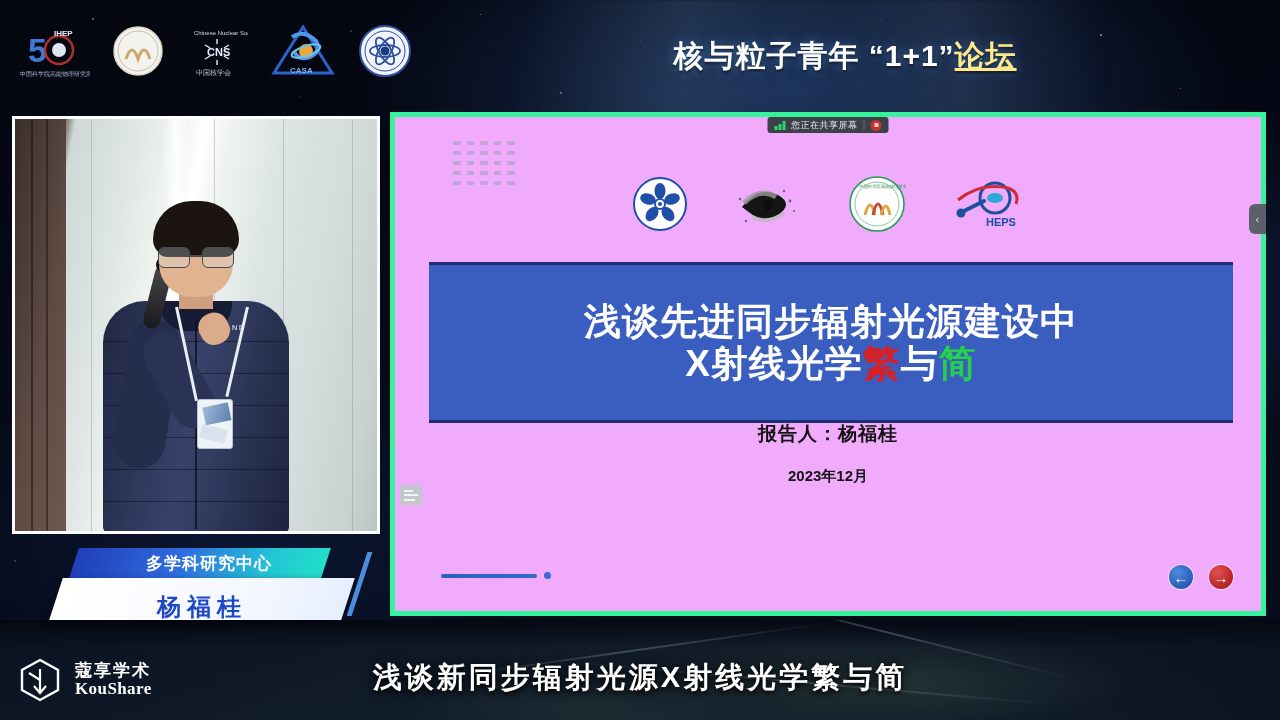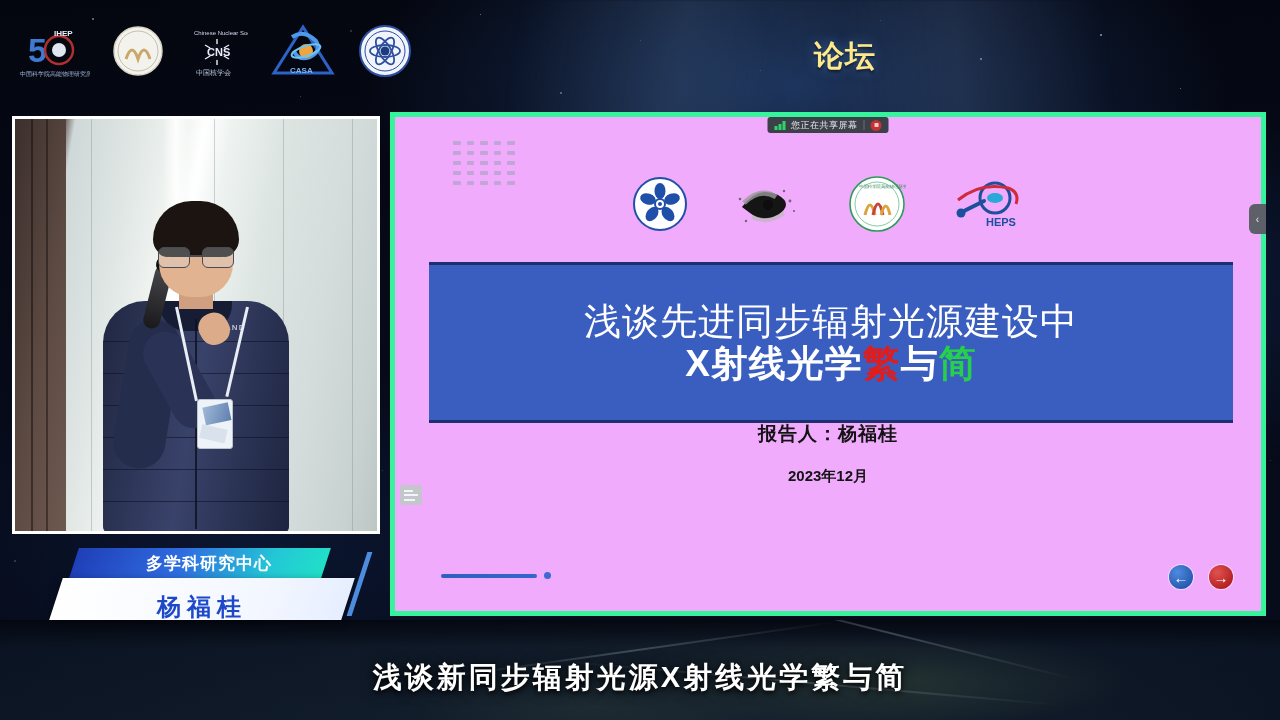--- a/index.html
+++ b/index.html
@@ -40,21 +40,21 @@
   .logo-row{position:absolute;left:14px;top:22px;display:flex;align-items:center;gap:22px;}
   .hlogo{position:relative;}
   .hlogo svg{display:block;}
 
   
   .event-title{position:absolute;left:430px;top:32px;width:830px;height:48px;
       display:flex;align-items:center;justify-content:center;
       color:#ffffff;font-size:30px;font-weight:bold;letter-spacing:1px;
       white-space:nowrap;
       text-shadow:0 0 12px rgba(90,150,230,.55),0 2px 3px rgba(0,0,0,.8);}
-  .event-title .hl{color:#ffe98a;}
+  .event-title .hl{color:#ffe98a;text-decoration:underline;}
 
   
   .cam{position:absolute;left:12px;top:116px;width:368px;height:418px;
        background:#fff;padding:3px;box-sizing:border-box;}
   .cam-inner{position:relative;width:100%;height:100%;overflow:hidden;background:#cfd6d6;}
   .wall{position:absolute;inset:0;
       background:linear-gradient(100deg,#4a3b38 0%,#4a3b38 5%,#6d5a52 7%,#5b4a44 11%,
                  #cfd8d8 14%,#dfe6e4 28%,#f2f6f3 40%,#ffffff 44%,#eef3f1 50%,
                  #dde5e3 62%,#d4dddb 78%,#c8d2d0 92%,#bcc7c5 100%);}
   .wall-line{position:absolute;top:0;bottom:0;width:1px;background:rgba(120,135,135,.35);}
@@ -126,21 +126,21 @@
   .sb-txt{color:#e6e9ee;font-size:9px;letter-spacing:.5px;}
   .sb-div{width:1px;height:10px;background:#6a6f78;}
   .sb-stop{width:11px;height:11px;border-radius:50%;background:#c43232;position:relative;}
   .sb-stop:after{content:"";position:absolute;left:3.5px;top:3.5px;width:4px;height:4px;background:#efc9c9;}
 
   .slide-logos{position:absolute;left:50%;top:58px;transform:translateX(-50%);display:flex;align-items:center;gap:44px;}
 
   .slide-title{position:absolute;left:34px;top:145px;right:28px;height:155px;
       background:#3a5ec0;border-top:3px solid #1e2f70;border-bottom:3px solid #1e2f70;
       display:flex;flex-direction:column;align-items:center;justify-content:center;}
-  .st-l1{color:#fff;font-size:37px;font-weight:normal;letter-spacing:1px;line-height:1.12;white-space:nowrap;}
+  .st-l1{color:#fff;font-size:37px;font-weight:bold;letter-spacing:1px;line-height:1.12;white-space:nowrap;}
   .st-l2{font-size:37px;font-weight:bold;letter-spacing:1px;line-height:1.12;white-space:nowrap;color:#fff;}
   .st-red{color:#e01d1d;} .st-green{color:#25d04a;}
 
   .slide-meta{position:absolute;left:0;right:0;top:304px;text-align:center;color:#131313;}
   .sm-1{font-size:19px;font-weight:bold;letter-spacing:1px;margin-bottom:20px;}
   .sm-2{font-size:15.5px;font-weight:bold;letter-spacing:.5px;margin-bottom:20px;}
   .sm-3{font-size:15px;font-weight:bold;}
 
   .slide-listbtn{position:absolute;left:5px;top:368px;width:22px;height:20px;background:#c3c6cb;
       border-radius:2px;display:flex;flex-direction:column;justify-content:center;gap:2.5px;padding:0 4px;box-sizing:border-box;}
@@ -259,20 +259,21 @@
         <circle cx="27" cy="27" r="20" fill="none" stroke="#2c4f9e" stroke-width="1"></circle>
         <ellipse cx="27" cy="27" rx="15" ry="6" fill="none" stroke="#2c4f9e" stroke-width="1.8"></ellipse>
         <ellipse cx="27" cy="27" rx="15" ry="6" fill="none" stroke="#2c4f9e" stroke-width="1.8" transform="rotate(60 27 27)"></ellipse>
         <ellipse cx="27" cy="27" rx="15" ry="6" fill="none" stroke="#2c4f9e" stroke-width="1.8" transform="rotate(-60 27 27)"></ellipse>
         <circle cx="27" cy="27" r="4.5" fill="#1d3c80"></circle>
       </svg>
     </div>
   </div>
 
   <div class="event-title">
+    <span>核与粒子青年 “1+1” </span>
       <span class="hl">论坛</span>
   </div>
 
   <div class="cam">
     <div class="cam-inner">
       <div class="wall"></div>
       <div class="wall-glow"></div>
       <div class="wall-line" style="left:21%"></div>
       <div class="wall-line" style="left:55%"></div>
       <div class="wall-line" style="left:74%"></div>
@@ -442,14 +443,26 @@
       <div class="sb-txt">您正在共享屏幕</div>
       <div class="sb-div"></div>
       <div class="sb-stop"></div>
     </div>
 
     <div class="collapse-tab">‹</div>
   </div>
 
   <div class="caption">浅谈新同步辐射光源X射线光学繁与简</div>
 
+  <div class="wm">
+    <svg width="48" height="48" viewBox="0 0 48 48">
+      <path d="M24 4 L42 14 L42 34 L24 44 L6 34 L6 14 Z" fill="none" stroke="#ffffff" stroke-width="2.4"></path>
+      <path d="M24 13 L24 37" stroke="#ffffff" stroke-width="2.2"></path>
+      <path d="M18 30 L24 37 L30 30" fill="none" stroke="#ffffff" stroke-width="2.2"></path>
+      <path d="M24 24 L13 17" stroke="#ffffff" stroke-width="2.2"></path>
+    </svg>
+    <div class="wm-txt">
+      <span class="wm-cn">蔻享学术</span>
+      <span class="wm-en">KouShare</span>
+    </div>
+  </div>
 
 </div>
 
 </body></html>

